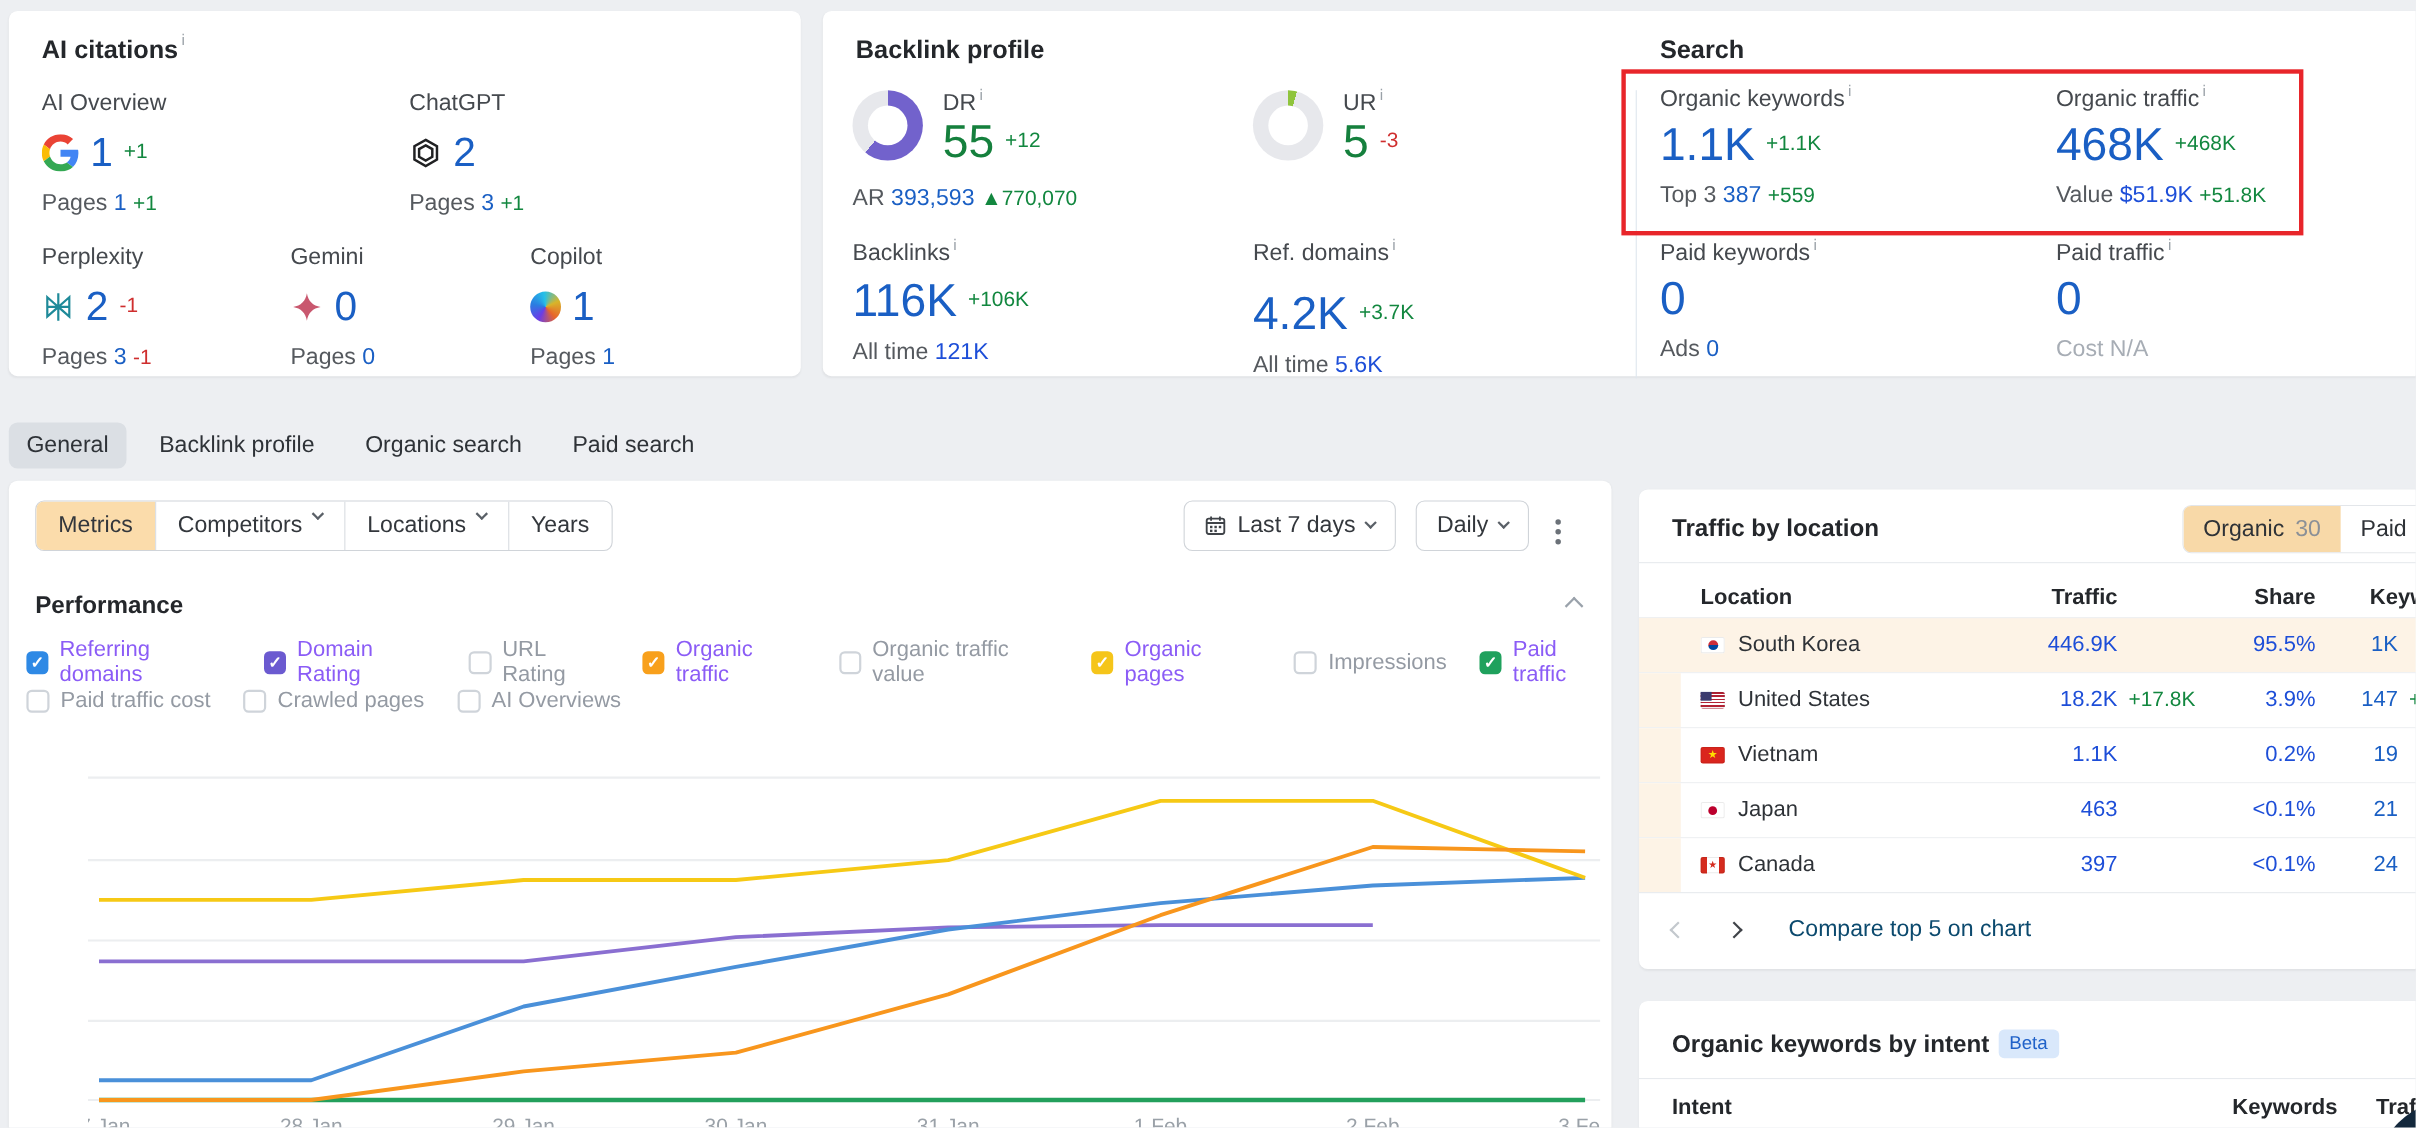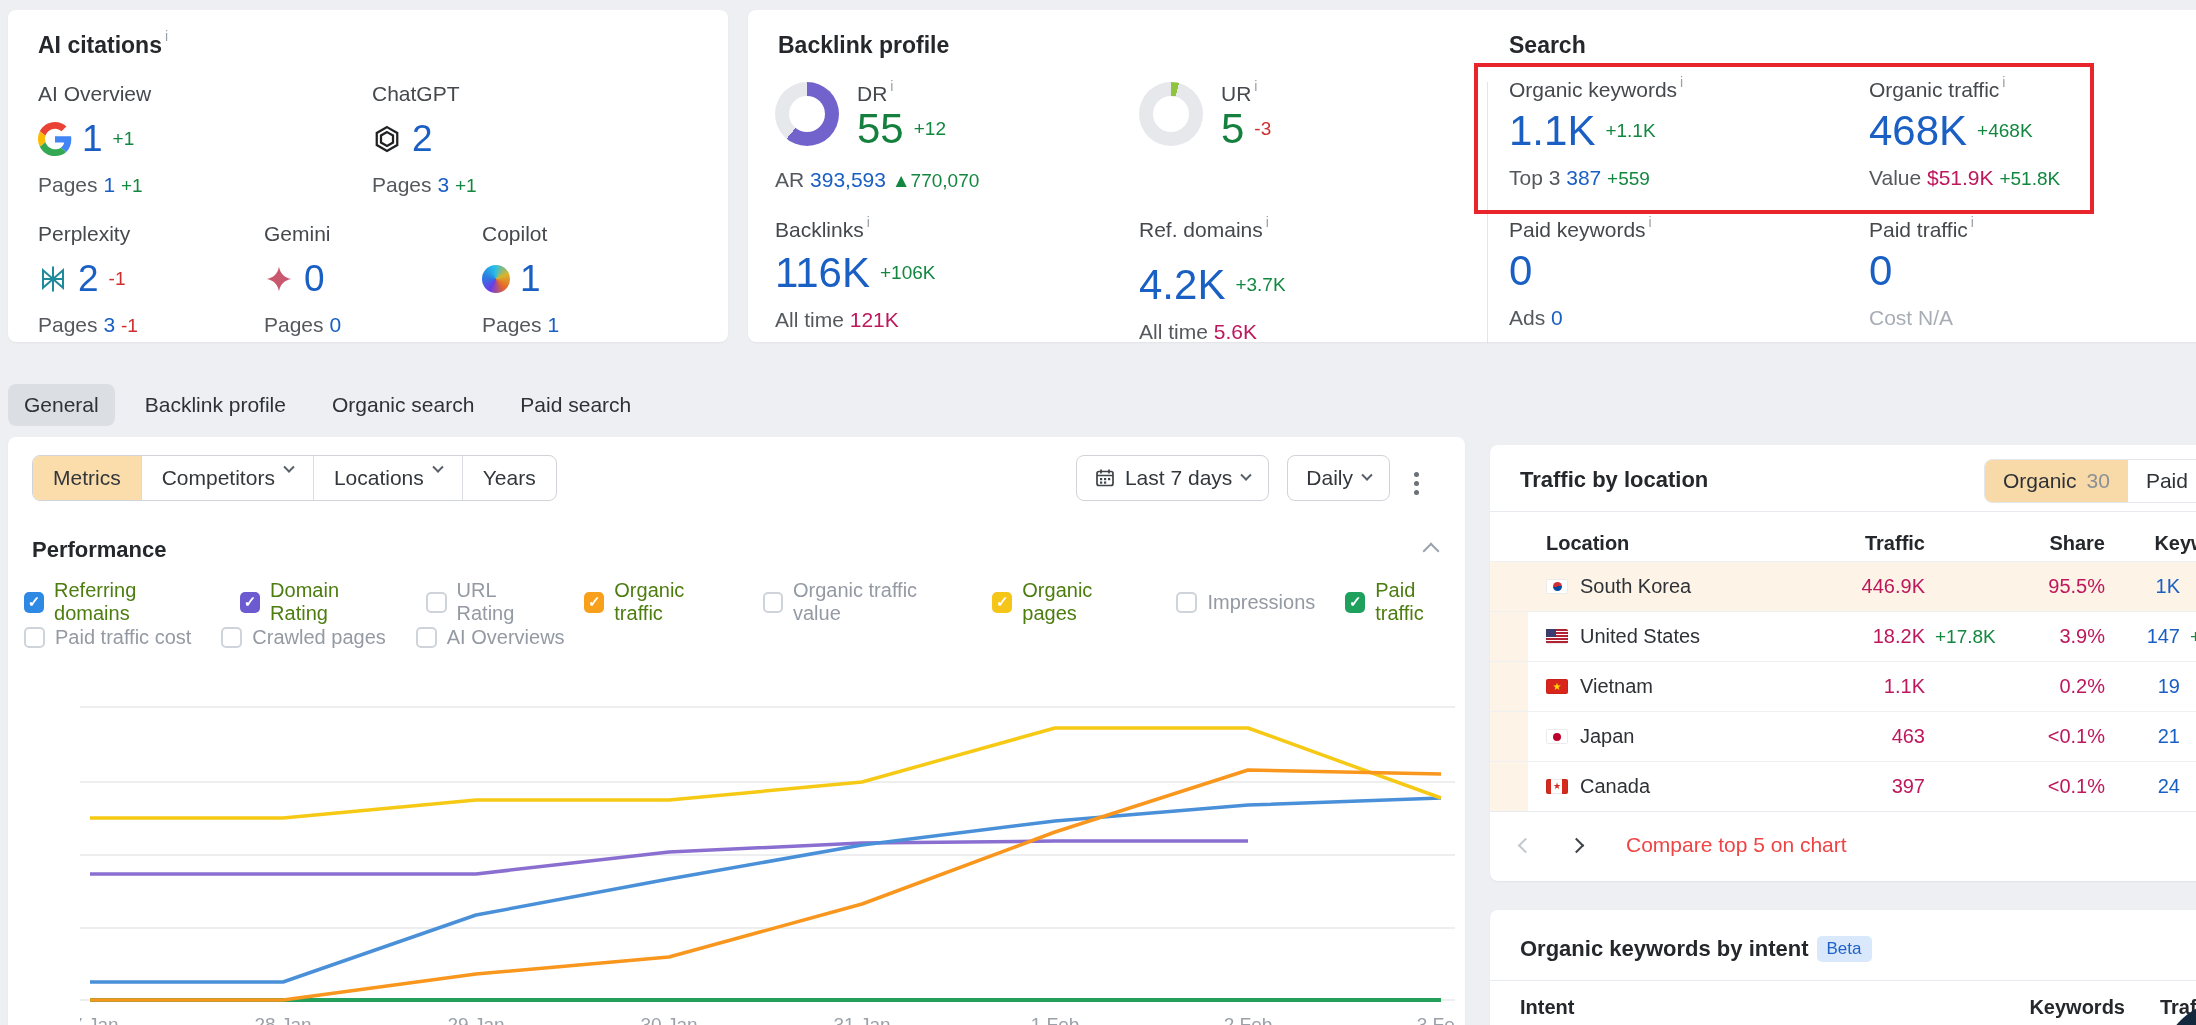--- a/index.html
+++ b/index.html
@@ -75,21 +75,21 @@
   #collapse { position:absolute; right:28px; top:108px; width:12px; height:12px;
     border-left:2px solid #9aa2ab; border-top:2px solid #9aa2ab; transform:rotate(45deg); cursor:pointer; }
 
   .metric-row { position:absolute; left:16px; display:flex; align-items:center; gap:30px; }
   #metric-row1 { top:142px; }
   #metric-row2 { top:189px; }
   .metric { display:flex; align-items:center; gap:10px; cursor:pointer; }
   .metric .cb { width:21px; height:21px; border:2px solid #cfd4da; border-radius:5px; background:#fff;
     display:flex; align-items:center; justify-content:center; color:#fff; font-size:15px; font-weight:700; }
   .metric .cb.on { border:none; }
-  .metric .lbl { font-size:20px; color:#4d7c0f; }
+  .metric .lbl { font-size:20px; color:#8b5cf6; }
   .metric.off .lbl { color:#949aa3; }
 
   #chart-wrap { position:absolute; left:72px; top:210px; width:1375px; height:378px; overflow:hidden; }
   #xlabels span { position:absolute; top:367px; transform:translateX(-50%);
      font-size:19px; color:#9aa1a8; white-space:nowrap; }
 
   
   #card-loc { left:1490px; top:445px; width:760px; height:436px; }
   #card-loc .head { position:absolute; left:30px; top:22px; right:30px; display:flex; align-items:center; }
   .toggle { position:absolute; left:494px; top:14px; display:flex; border:1px solid #e3e6ea; border-radius:8px; overflow:hidden; }
@@ -118,37 +118,37 @@
   .flag-kr { background:#fff; }
   .flag-kr::before { content:""; width:9px; height:9px; border-radius:50%;
      background:linear-gradient(175deg,#cd2e3a 0 50%,#0047a0 50% 100%); }
   .flag-us { background:repeating-linear-gradient(#b22234 0 1.5px,#fff 1.5px 3px); }
   .flag-us::before { content:""; position:absolute; left:0; top:0; width:10px; height:8px; background:#3c3b6e; }
   .flag-vn { background:#da251d; color:#ffde00; font-size:10px; line-height:1; }
   .flag-jp { background:#fff; }
   .flag-jp::before { content:""; width:8px; height:8px; border-radius:50%; background:#bc002d; }
   .flag-ca { background:linear-gradient(90deg,#d52b1e 0 25%,#fff 25% 75%,#d52b1e 75%); color:#d52b1e; font-size:9px; line-height:1; }
 
-  #loc-footer { position:absolute; left:30px; top:388px; display:flex; align-items:center; gap:44px; font-size:21px; color:#ef4444; }
+  #loc-footer { position:absolute; left:30px; top:388px; display:flex; align-items:center; gap:44px; font-size:21px; color:#0c4a6e; }
   .pchev { width:11px; height:11px; border-right:2.5px solid #3f4348; border-top:2.5px solid #3f4348; display:inline-block; cursor:pointer; }
   .pchev.prev { transform:rotate(-135deg); border-color:#c3c8cd; }
   .pchev.next { transform:rotate(45deg); }
 
   #card-intent { left:1490px; top:910px; width:760px; height:200px; }
   #card-intent .head { position:absolute; left:30px; top:26px; display:flex; align-items:center; gap:8px; }
   .beta { background:#d9e8fb; color:#2062c9; font-size:17px; padding:3px 10px; border-radius:5px; }
   .intent-hrow { position:absolute; left:30px; top:86px; right:30px; display:flex; font-size:20px; font-weight:700; color:#24272b; }
   .ih-intent { flex:1 1 auto; }
   .ih-kw { width:100px; text-align:right; }
   .ih-traffic { width:95px; text-align:right; }
 
   #chat-bubble { position:absolute; left:2160px; top:1000px; width:140px; height:140px;
      border-radius:50%; background:#13283c; z-index:40; cursor:pointer; }
 
-  .num-dark { color:#be185d; }
+  .num-dark { color:#1d4ed8; }
   .loc-name { color:#2e3237; }
 </style>
 </head>
 <body>
 
 <div class="card" id="card-ai" style="left:8px; top:10px; width:720px; height:332px;">
   <div style="position:absolute; left:30px; top:22px;">
     <span class="panel-title">AI citations</span><span class="info">i</span>
   </div>
 

